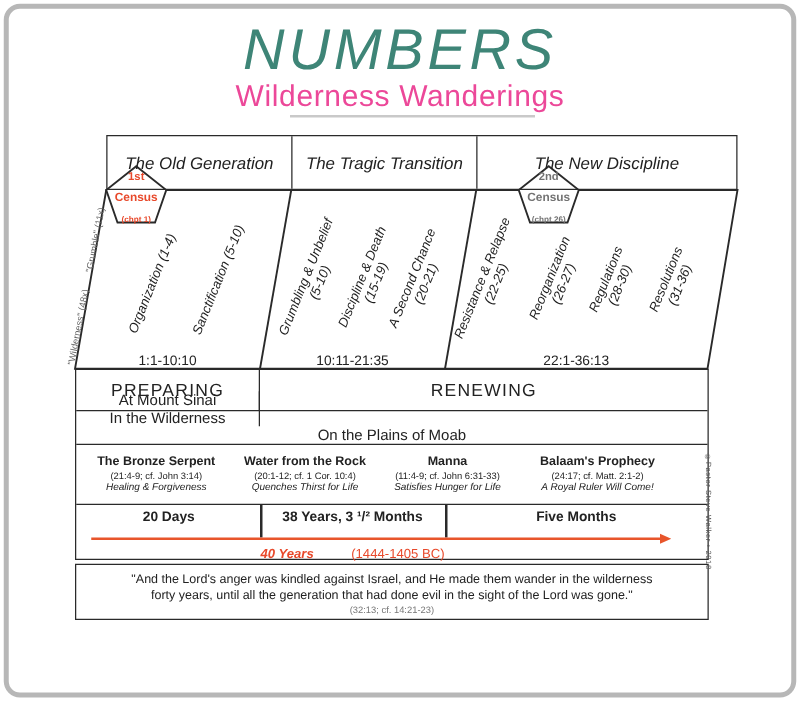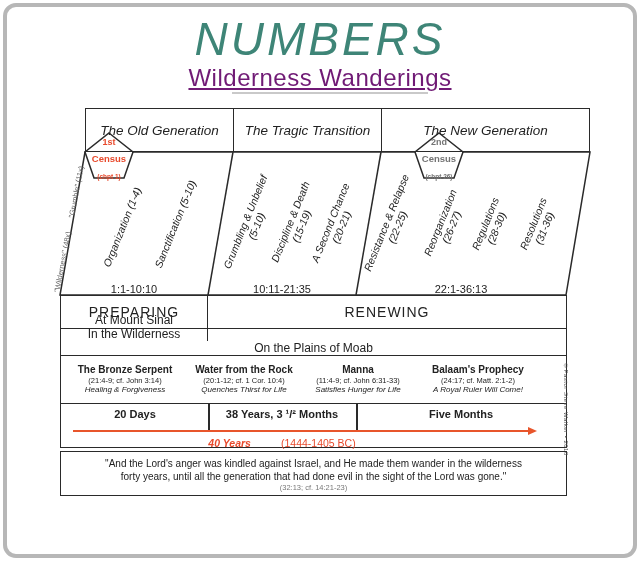--- a/index.html
+++ b/index.html
@@ -75,36 +75,36 @@
   .copyright{position:absolute;left:563px;top:352px;writing-mode:vertical-rl;font-size:6px;
              color:#555;letter-spacing:.5px;height:115px;text-align:center;}
 </style>
 </head>
 <body>
 
 <div class="canvas">
 
   <div class="title">
     <h1 style="color:#3E8577;">NUMBERS</h1>
-    <h2 style="color:#701a75;text-decoration:underline;">Wilderness Wanderings</h2>
+    <h2 style="color:#ec4899;">Wilderness Wanderings</h2>
   </div>
   <div class="title-rule"></div>
 
   <svg class="lines" width="640" height="561">
     <polygon points="85,152 590,152 566,295 60,295" fill="none" stroke="#2a2a2a" stroke-width="1.5"></polygon>
     <line x1="233" y1="152" x2="208" y2="295" stroke="#2a2a2a" stroke-width="1.5"></line>
     <line x1="381" y1="152" x2="356" y2="295" stroke="#2a2a2a" stroke-width="1.5"></line>
     <polygon points="109,133 133,152 124,178 94,178 85,152" fill="#ffffff" stroke="#2a2a2a" stroke-width="1.5"></polygon>
     <polygon points="439,133 463,152 454,178 424,178 415,152" fill="#ffffff" stroke="#2a2a2a" stroke-width="1.5"></polygon>
   </svg>
 
   <div class="gen-header">
     <div class="gen-cell c1">The Old Generation</div>
     <div class="gen-cell c2">The Tragic Transition</div>
-    <div class="gen-cell c3">The New Generation</div>
+    <div class="gen-cell c3">The New Discipline</div>
   </div>
 
   <div class="census" style="left:109px;top:157px;color:#E8492B;">
     <span class="ord">1st</span><br>
     <span class="word">Census</span><br>
     <span class="chpt">(chpt 1)</span>
   </div>
   <div class="census" style="left:439px;top:157px;color:#737373;">
     <span class="ord">2nd</span><br>
     <span class="word">Census</span><br>

